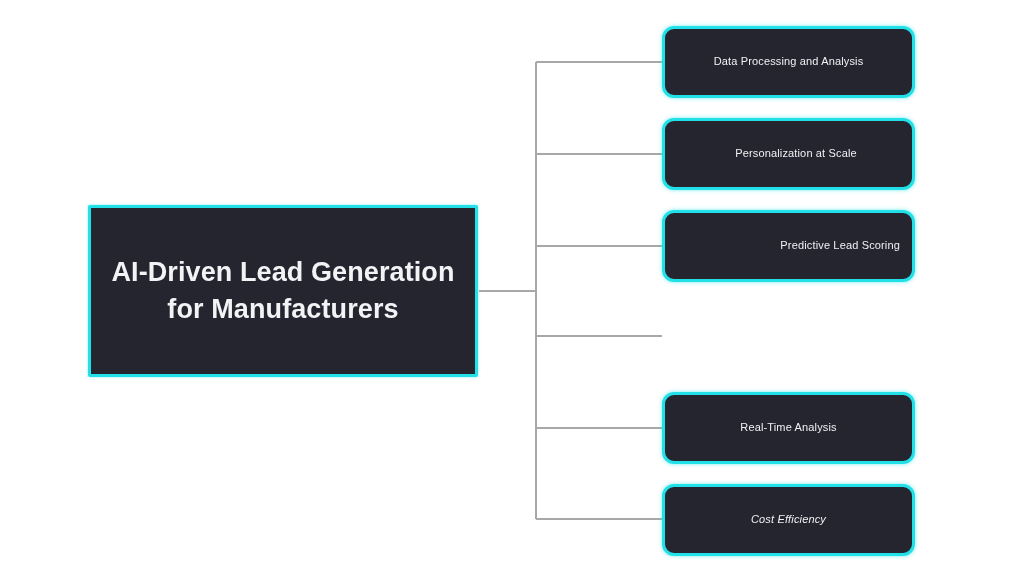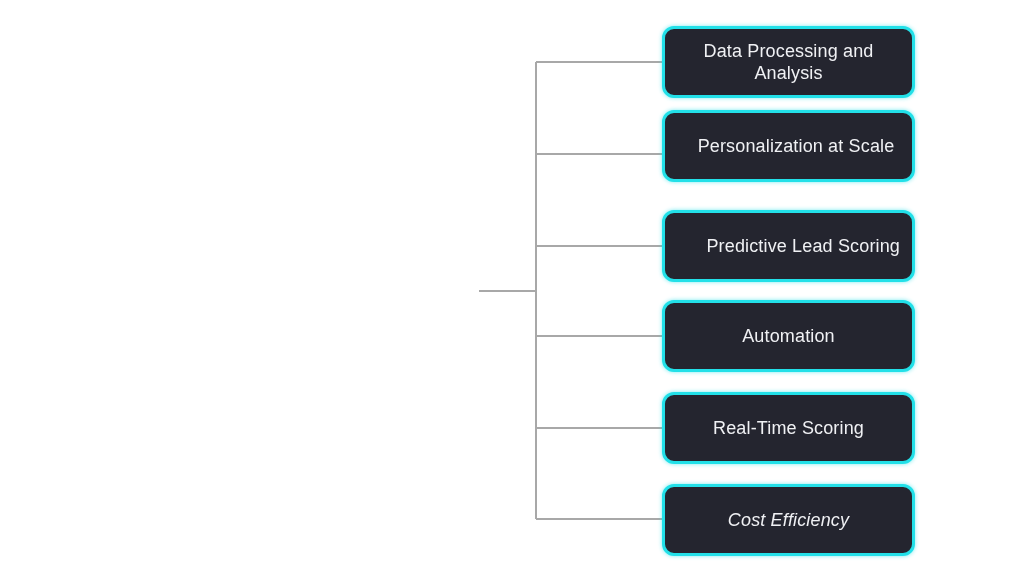--- a/index.html
+++ b/index.html
@@ -67,30 +67,30 @@
     background: #24252f;
     border: 3px solid #22e0e8;
     border-radius: 12px;
     display: flex;
     align-items: center;
     justify-content: center;
     box-shadow: 0 0 4px rgba(34,224,232,0.6);
   }
   .branch-node .branch-label {
     color: #f0f1f4;
-    font-size: 18px;
+    font-size: 11px;
     font-weight: 500;
     letter-spacing: 0.15px;
     text-align: center;
     padding: 0 12px;
     line-height: 1.25;
   }
 
   .n0 { top: 26px; }
-  .n1 { top: 110px; padding-left: 15px; }
+  .n1 { top: 118px; padding-left: 15px; }
   .n2 { top: 210px; justify-content: flex-end; }
   .n3 { top: 300px; }
   .n4 { top: 392px; }
   .n5 { top: 484px; font-style: italic; }
 </style>
 </head>
 <body>
 
 <div id="canvas">
 
@@ -103,38 +103,39 @@
 
       <line x1="536" y1="62" x2="662" y2="62"></line>
       <line x1="536" y1="154" x2="662" y2="154"></line>
       <line x1="536" y1="246" x2="662" y2="246"></line>
       <line x1="536" y1="336" x2="662" y2="336"></line>
       <line x1="536" y1="428" x2="662" y2="428"></line>
       <line x1="536" y1="519" x2="662" y2="519"></line>
     </g>
   </svg>
 
+  <div id="root-node">
+    <div class="root-label">AI-Driven Lead Generation
+for Manufacturers</div>
+  </div>
 
   <div class="branch-node n0">
     <div class="branch-label">Data Processing and Analysis</div>
   </div>
 
   <div class="branch-node n1">
     <div class="branch-label">Personalization at Scale</div>
   </div>
 
   <div class="branch-node n2">
     <div class="branch-label">Predictive Lead Scoring</div>
   </div>
 
-  <div class="branch-node n3">
-    <div class="branch-label">Automation</div>
-  </div>
 
   <div class="branch-node n4">
-    <div class="branch-label">Real-Time Scoring</div>
+    <div class="branch-label">Real-Time Analysis</div>
   </div>
 
   <div class="branch-node n5">
     <div class="branch-label">Cost Efficiency</div>
   </div>
 
 </div>
 
 </body></html>

